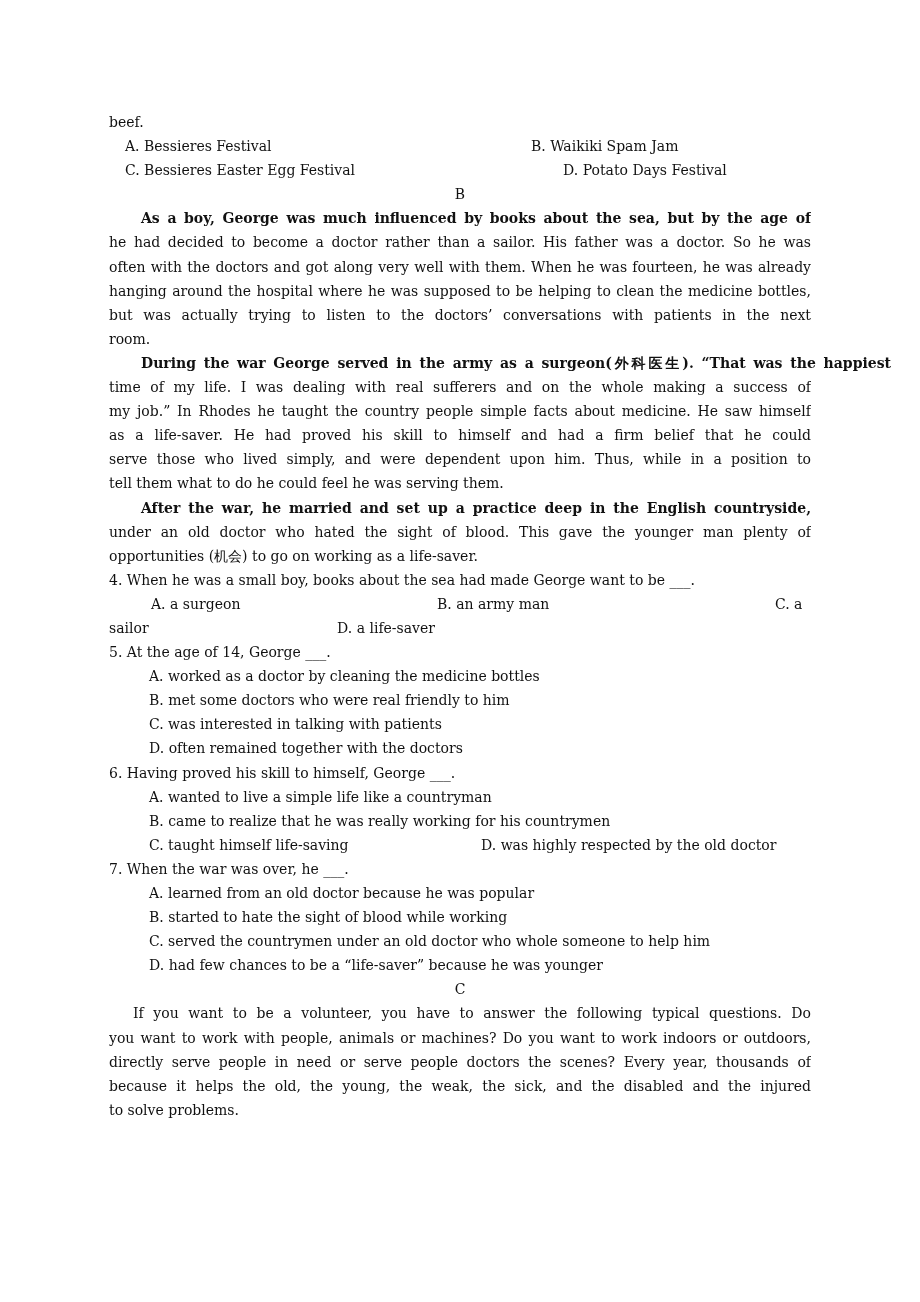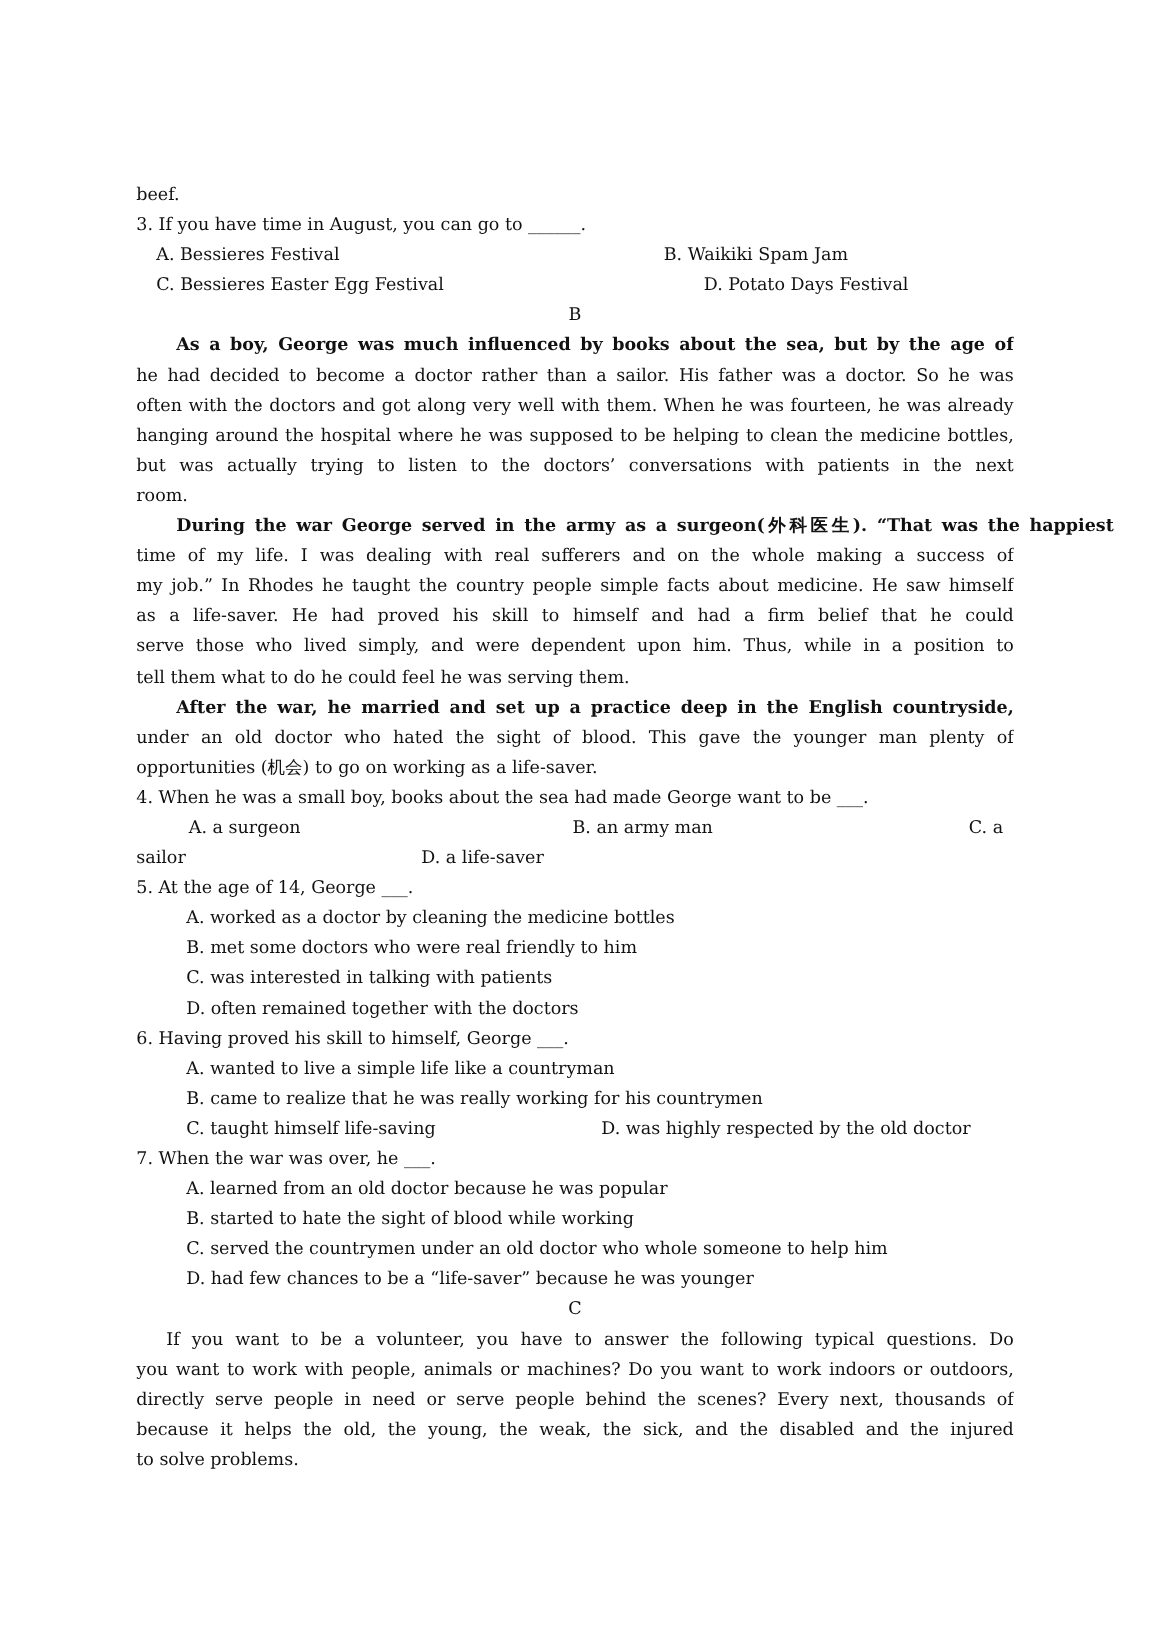--- a/index.html
+++ b/index.html
@@ -1,37 +1,33 @@
 <!DOCTYPE html>
 <html><head>
 <meta charset="utf-8">
 <style>
   html, body { margin: 0; padding: 0; background: #ffffff; }
   body { width: 920px; height: 1302px; position: relative; overflow: hidden;
          font-family: "DejaVu Serif", "Liberation Serif", serif; color: #111; }
-  .page { position: absolute; left: 109px; top: 110px; width: 702px; margin-top: 34px; }
+  .page { position: absolute; left: 109px; top: 110px; width: 702px; }
   .line { height: 24.1px; line-height: 24.1px; font-size: 14px; white-space: nowrap; position: relative; }
   .just { text-align: justify; text-align-last: justify; white-space: normal; overflow: hidden; }
   .indent { padding-left: 32px; font-weight: bold; }
   .center { text-align: center; font-weight: normal; }
   .opt-row { position: relative; }
   .abs { position: absolute; top: 0; }
   .wide { width: 750px; }
 </style>
 </head>
 <body>
 
 <div class="page">
 
   <div class="line">beef.</div>
 
-  <div class="line">
-    <span>3. If you have time in August, you can go to</span>
-    <span>______</span><span>.</span>
-  </div>
   <div class="line opt-row">
     <span class="abs" style="left:16px">A. Bessieres Festival</span>
     <span class="abs" style="left:422px">B. Waikiki Spam Jam</span>
   </div>
   <div class="line opt-row">
     <span class="abs" style="left:16px">C. Bessieres Easter Egg Festival</span>
     <span class="abs" style="left:454px">D. Potato Days Festival</span>
   </div>
 
   <div class="line center">B</div>
@@ -57,21 +53,21 @@
   <div>
     <div class="line just indent">After the war, he married and set up a practice deep in the English countryside, working</div>
     <div class="line just">under an old doctor who hated the sight of blood. This gave the younger man plenty of</div>
     <div class="line">opportunities (机会) to go on working as a life-saver.</div>
   </div>
 
   <div>
     <div class="line">4. When he was a small boy, books about the sea had made George want to be ___.</div>
     <div class="line opt-row">
       <span class="abs" style="left:42px">A.  a surgeon</span>
-      <span class="abs" style="left:349px">B.  an army man</span>
+      <span class="abs" style="left:328px">B.  an army man</span>
       <span class="abs" style="left:666px">C.  a</span>
     </div>
     <div class="line opt-row">
       <span class="abs" style="left:0px">sailor</span>
       <span class="abs" style="left:228px">D. a life-saver</span>
     </div>
   </div>
 
   <div>
     <div class="line">5. At the age of 14, George ___.</div>
@@ -97,18 +93,18 @@
     <div class="line" style="padding-left:40px">B. started to hate the sight of blood while working</div>
     <div class="line" style="padding-left:40px">C. served the countrymen under an old doctor who whole someone to help him</div>
     <div class="line" style="padding-left:40px">D. had few chances to be a “life-saver” because he was younger</div>
   </div>
 
   <div class="line center">C</div>
 
   <div>
     <div class="line just" style="padding-left:24px">If you want to be a volunteer, you have to answer the following typical questions. Do</div>
     <div class="line just">you want to work with people, animals or machines? Do you want to work indoors or outdoors,</div>
-    <div class="line just">directly serve people in need or serve people behind the scenes? Every next, thousands of</div>
+    <div class="line just">directly serve people in need or serve people doctors the scenes? Every year, thousands of</div>
     <div class="line just">because it helps the old, the young, the weak, the sick, and the disabled and the injured</div>
     <div class="line">to solve problems.</div>
   </div>
 
 </div>
 
 </body></html>

